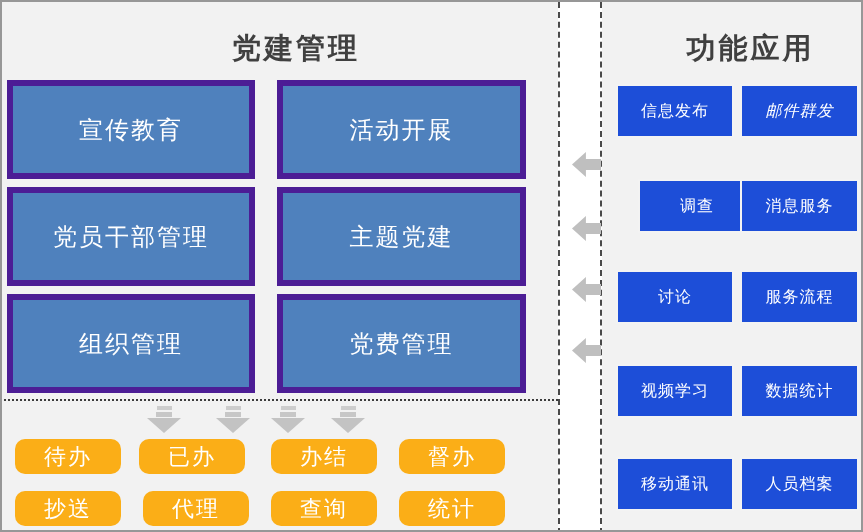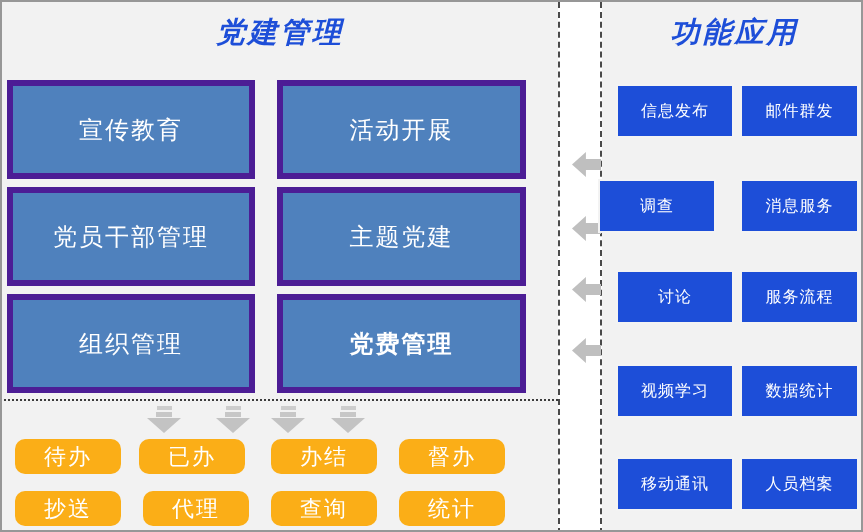--- a/index.html
+++ b/index.html
@@ -1,23 +1,23 @@
 <!DOCTYPE html>
 <html><head>
 <meta charset="utf-8">
 <style>
   html,body{margin:0;padding:0;background:#fff;font-family:"Liberation Sans","DejaVu Sans",sans-serif;}
   .canvas{
     position:relative;width:863px;height:532px;background:#f2f2f2;
     border:2px solid #979797;box-sizing:border-box;overflow:hidden;
   }
   .panel-title{
-    position:absolute;top:10px;height:40px;margin:0;
-    font-size:29px;font-weight:700;color:#1d4ed8;letter-spacing:3px;
-    text-align:center;line-height:40px;font-style:italic;
+    position:absolute;top:10px;height:40px;margin:16px;
+    font-size:29px;font-weight:700;color:#404040;letter-spacing:3px;
+    text-align:center;line-height:40px;
   }
   
   .module{
     position:absolute;background:#4f81bd;border:6px solid #4c1d95;box-sizing:border-box;
     color:#fff;font-size:24px;letter-spacing:2px;
     display:flex;align-items:center;justify-content:center;
   }
   
   .dotted-divider{position:absolute;left:2px;top:397px;width:554px;height:0;border-top:2px dotted #3c3c3c;}
   
@@ -55,21 +55,21 @@
 <div class="canvas">
 
   <section>
     <h1 class="panel-title" style="left:0;width:556px;">党建管理</h1>
 
     <div class="module" style="left:5px;top:78px;width:248px;height:99px;">宣传教育</div>
     <div class="module" style="left:275px;top:78px;width:249px;height:99px;">活动开展</div>
     <div class="module" style="left:5px;top:185px;width:248px;height:99px;">党员干部管理</div>
     <div class="module" style="left:275px;top:185px;width:249px;height:99px;">主题党建</div>
     <div class="module" style="left:5px;top:292px;width:248px;height:99px;">组织管理</div>
-    <div class="module" style="left:275px;top:292px;width:249px;height:99px;font-weight:bold;">党费管理</div>
+    <div class="module" style="left:275px;top:292px;width:249px;height:99px;">党费管理</div>
 
     <div class="dotted-divider"></div>
 
     <div class="down-arrow" style="left:145px;">
         <div class="da-s1"></div>
         <div class="da-s2"></div>
         <div class="da-head"></div>
       </div>
     <div class="down-arrow" style="left:214px;">
         <div class="da-s1"></div>
@@ -101,22 +101,22 @@
     <div class="left-arrow" style="top:150px;"></div>
     <div class="left-arrow" style="top:214px;"></div>
     <div class="left-arrow" style="top:275px;"></div>
     <div class="left-arrow" style="top:336px;"></div>
   </div>
 
   <section>
     <h1 class="panel-title" style="left:604px;width:257px;">功能应用</h1>
 
     <div class="app" style="left:614px;top:82px;width:118px;height:54px;">信息发布</div>
-    <div class="app" style="left:738px;top:82px;width:119px;height:54px;">邮件群发</div>
-    <div class="app" style="left:596px;top:177px;width:118px;height:54px;">调查</div>
+    <div class="app" style="left:738px;top:82px;width:119px;height:54px;font-style:italic;">邮件群发</div>
+    <div class="app" style="left:636px;top:177px;width:118px;height:54px;">调查</div>
     <div class="app" style="left:738px;top:177px;width:119px;height:54px;">消息服务</div>
     <div class="app" style="left:614px;top:268px;width:118px;height:54px;">讨论</div>
     <div class="app" style="left:738px;top:268px;width:119px;height:54px;">服务流程</div>
     <div class="app" style="left:614px;top:362px;width:118px;height:54px;">视频学习</div>
     <div class="app" style="left:738px;top:362px;width:119px;height:54px;">数据统计</div>
     <div class="app" style="left:614px;top:455px;width:118px;height:54px;">移动通讯</div>
     <div class="app" style="left:738px;top:455px;width:119px;height:54px;">人员档案</div>
   </section>
 
 </div>

